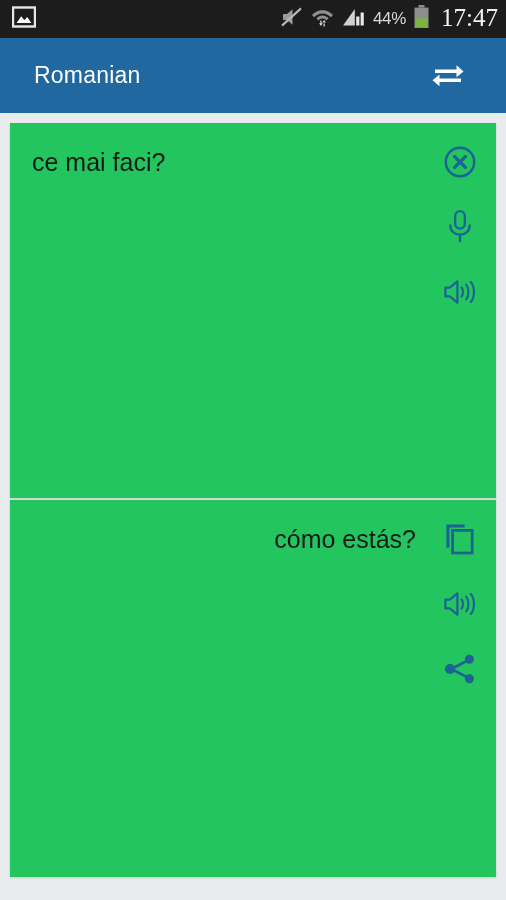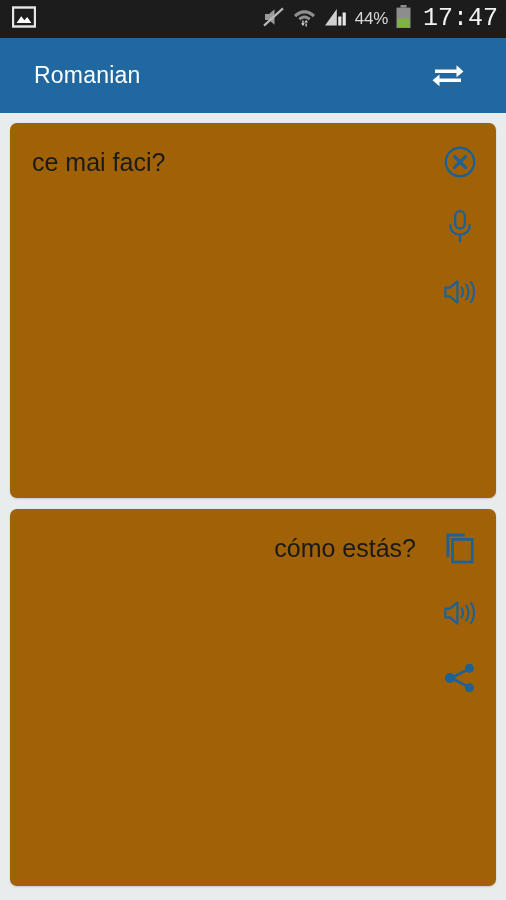--- a/index.html
+++ b/index.html
@@ -19,21 +19,21 @@
   }
   .sb-left { display:flex; align-items:center; gap:8px; }
   .sb-right { margin-left:auto; display:flex; align-items:center; gap:7px; }
   .gallery-ico { display:block; }
   .sb-pct {
     color:#d8d8d8; font-size:17px; letter-spacing:-0.3px;
     font-family:"Liberation Sans", sans-serif;
   }
   .sb-clock {
     color:#f2f2f2; font-size:25px; letter-spacing:0px;
-    font-family:Liberation Mono, monospace; margin-left:4px;
+    font-family:Liberation Serif, serif; margin-left:4px;
     position:relative; top:-1px;
   }
 
   
   .header {
     height:75px; background:#20689f;
     display:flex; align-items:center; justify-content:space-between;
     padding:0 34px;
   }
   .lang-btn {
@@ -44,24 +44,24 @@
   }
   .swap-btn {
     background:none; border:none; cursor:pointer;
     display:flex; align-items:center; justify-content:center;
     width:48px; height:48px;
   }
 
   
   .cards { padding:10px; }
   .card {
-    position:relative; background:#a16207;
+    position:relative; background:#22c55e;
     box-shadow:0 1px 2px rgba(0,0,0,0.13), 0 0 0 0.5px rgba(0,0,0,0.03);
-    border-radius:7px;
-    margin-bottom:11px;
+    border-radius:0;
+    margin-bottom:2px;
     overflow:hidden;
   }
   .card-source { height:375px; }
   .card-target { height:377px;text-align:right; }
   .card-text {
     position:absolute; left:22px; top:24px;
     right:80px;
     font-size:25px; color:#1a1a1a; line-height:1.25;
     font-family:"Liberation Sans", sans-serif;
     word-wrap:break-word;

